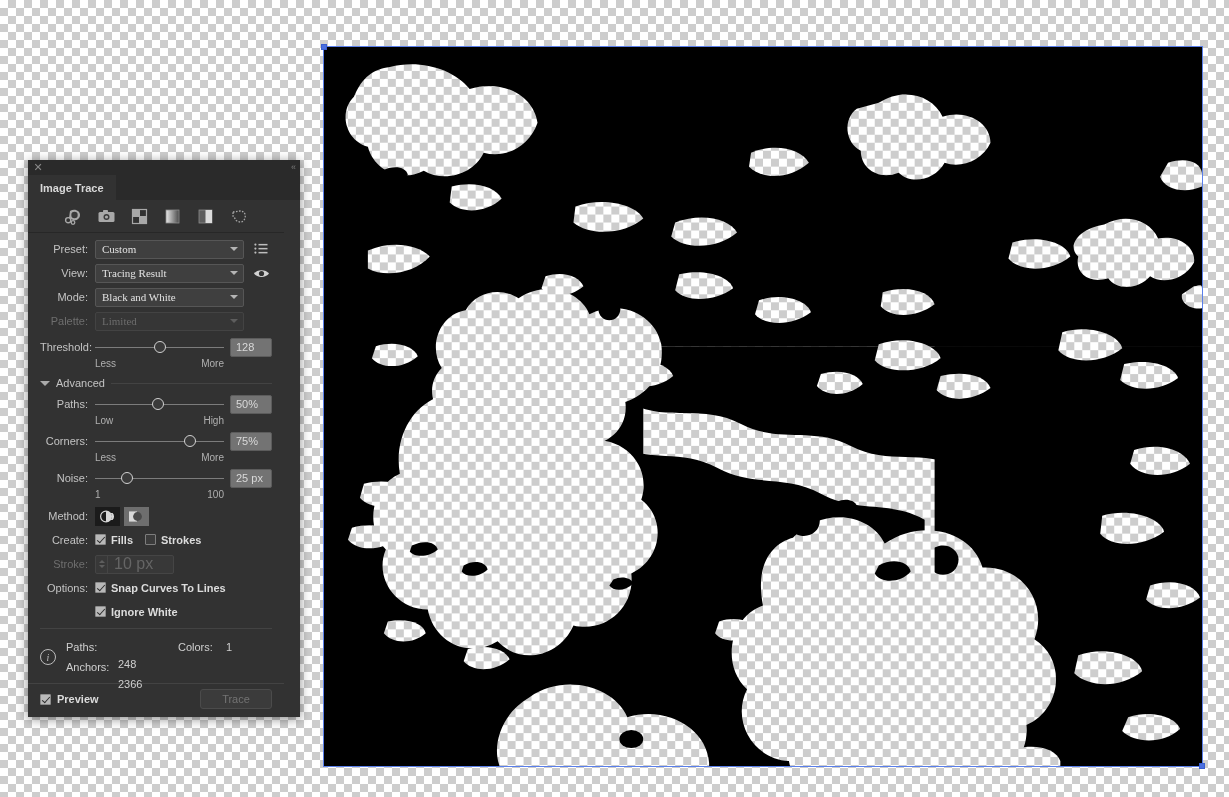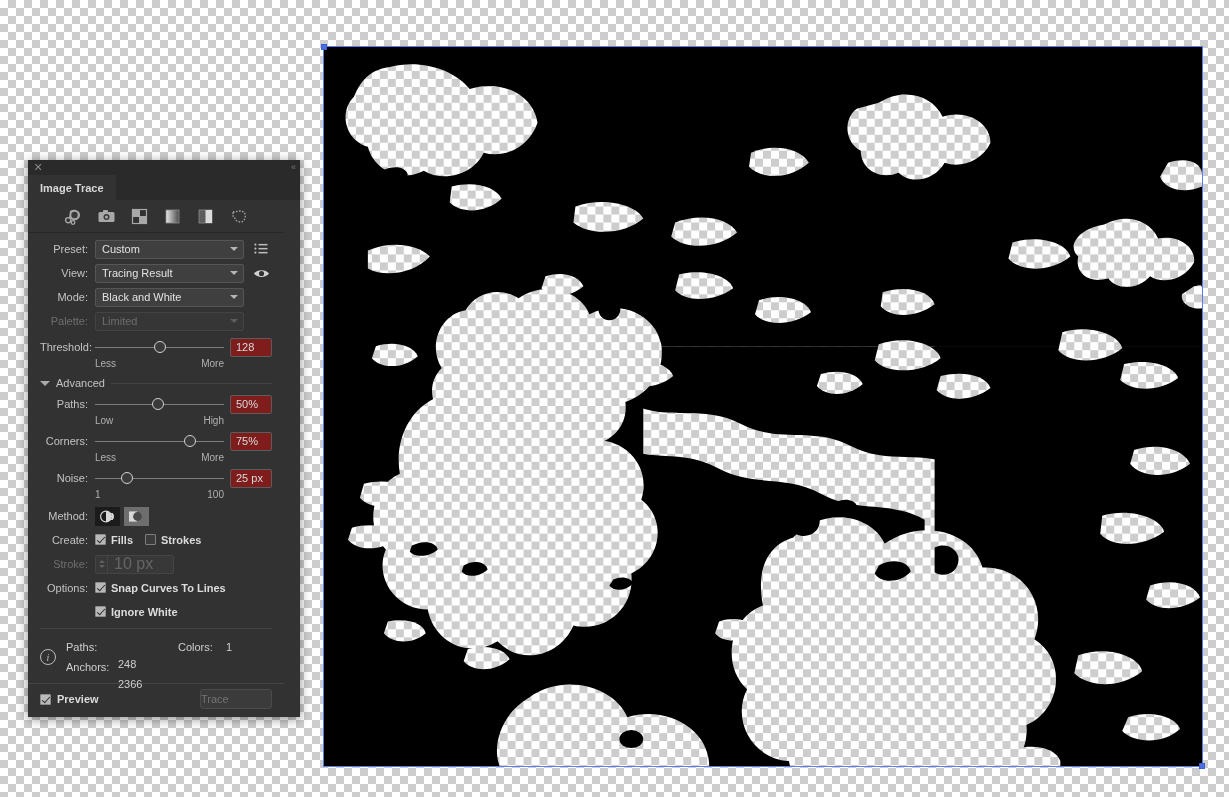--- a/index.html
+++ b/index.html
@@ -124,20 +124,21 @@
     height: 19px;
     background: #3f3f3f;
     border: 1px solid #565656;
     border-radius: 2px;
     display: flex;
     align-items: center;
     padding: 0 18px 0 6px;
     font-size: 11px;
     color: #e2e2e2;
     cursor: pointer;
+    font-family: Liberation Serif, serif;
   }
   .dropdown.disabled {
     background: #363636;
     border-color: #434343;
     color: #6c6c6c;
     cursor: default;
   }
   .dd-arrow {
     position: absolute; right: 5px; top: 50%;
     margin-top: -2px;
@@ -181,21 +182,21 @@
     margin-top: -6px;
     margin-left: -6px;
     width: 12px; height: 12px;
     border-radius: 50%;
     background: #3a3a3a;
     border: 1.5px solid #d2d2d2;
     cursor: pointer;
   }
   .numfield {
     width: 42px; height: 19px;
-    background: #7f1d1d;
+    background: #737373;
     border: 1px solid #5c5c5c;
     border-radius: 2px;
     color: #d9d9d9;
     font-size: 11px;
     display: flex;
     align-items: center;
     padding-left: 5px;
     flex-shrink: 0;
     cursor: text;
   }
@@ -320,21 +321,21 @@
   }
   .preview-label { margin-left: 6px; font-size: 11px; color: #dcdcdc; font-weight: bold; }
   .trace-btn {
     margin-left: auto;
     width: 72px; height: 20px;
     background: #3b3b3b;
     border: 1px solid #4b4b4b;
     border-radius: 3px;
     color: #737373;
     font-size: 11px;
-    display: flex; align-items: center; justify-content: flex-start;
+    display: flex; align-items: center; justify-content: center;
     cursor: default;
   }
   .eye { cursor: pointer; }
 </style>
 </head>
 <body>
 
 <div id="artboard">
   <div id="artboard-inner">
     <svg id="art-svg" viewBox="0 0 880 721" preserveAspectRatio="none">

